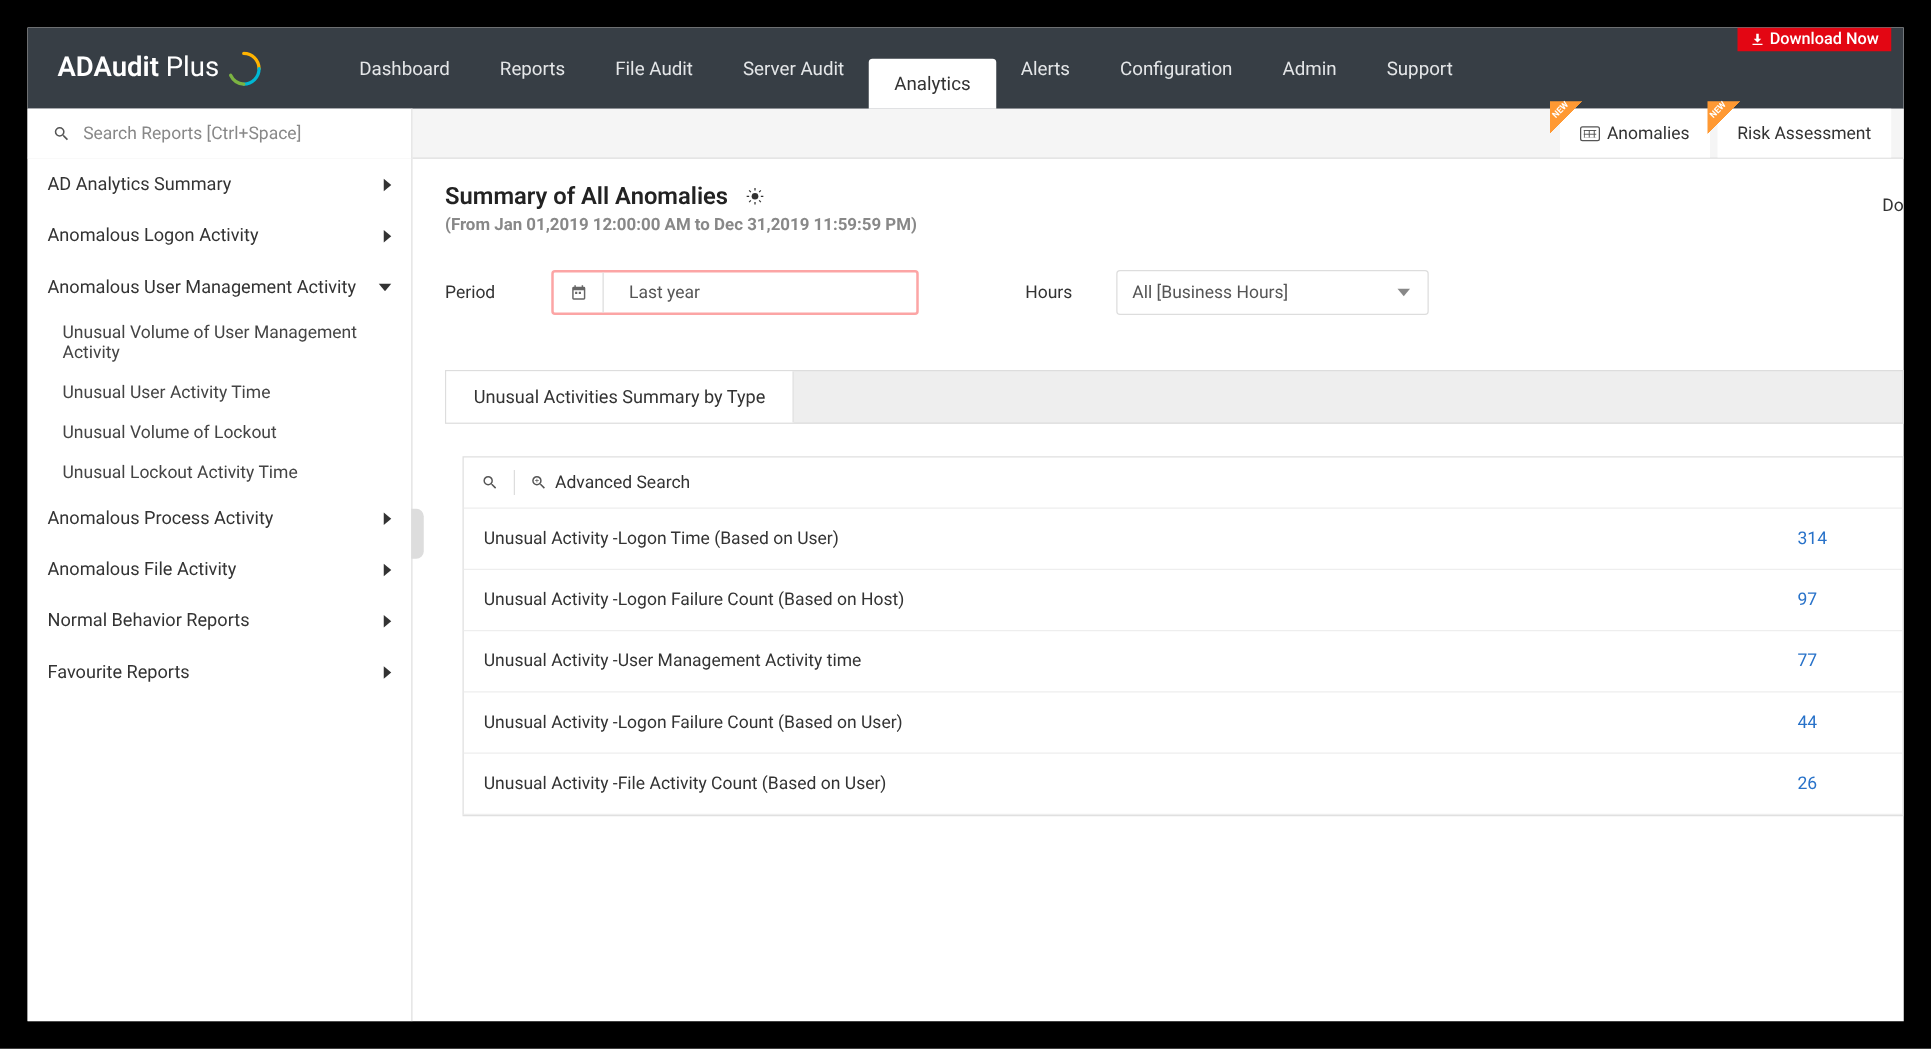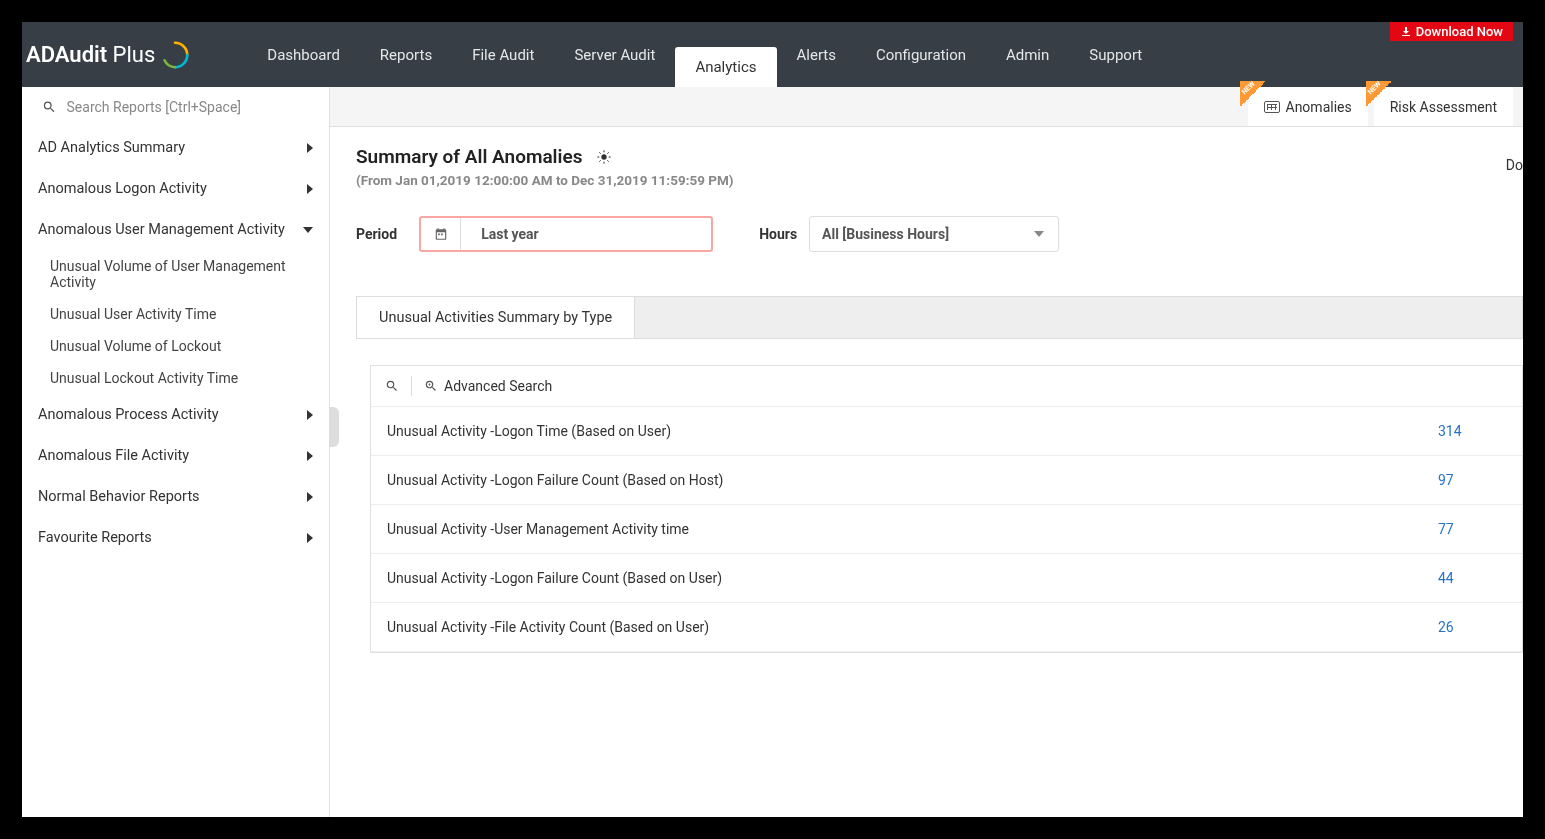--- a/index.html
+++ b/index.html
@@ -1,21 +1,21 @@
 <!DOCTYPE html>
 <html><head>
 <meta charset="utf-8">
 <style>
 * { margin: 0; padding: 0; box-sizing: border-box; font-family: -apple-system, BlinkMacSystemFont, "Segoe UI", Roboto, "Helvetica Neue", Arial, sans-serif; }
 body { background: #000; padding: 22px; }
 .app-frame { background: #fff; width: 100%; height: 795px; overflow: hidden; position: relative; }
 .download-now { position: absolute; top: 0; right: 10px; background: #e30613; color: #fff; padding: 2px 10px; font-size: 13px; font-weight: 500; z-index: 10; display: flex; align-items: center; gap: 4px; }
 .download-now svg { width: 12px; height: 12px; fill: #fff; }
 .header { background: #373e45; height: 65px; display: flex; align-items: center; }
-.logo { color: #fff; font-size: 22px; padding: 0 18px 0 4px; display: flex; align-items: center; gap: 6px; }
+.logo { color: #fff; font-size: 22px; padding: 0 18px 0 24px; display: flex; align-items: center; gap: 6px; }
 .logo-text { font-weight: 400; }
 .logo-text b { font-weight: 600; }
 .logo-swirl { width: 28px; height: 28px; }
 .nav { display: flex; height: 100%; margin-left: 40px; }
 .nav-item { color: #e4e6e8; padding: 0 20px; display: flex; align-items: center; font-size: 15px; cursor: pointer; height: 100%; }
 .nav-item.active { background: #fff; color: #333; margin-top: 25px; height: 40px; border-radius: 3px 3px 0 0; }
 .subbar { background: #f5f5f5; height: 40px; border-bottom: 1px solid #e0e0e0; display: flex; align-items: center; position: relative; }
 .search-wrap { background: #fff; height: 40px; width: 308px; display: flex; align-items: center; padding: 0 20px; border-right: 1px solid #e0e0e0; }
 .search-wrap svg { width: 16px; height: 16px; fill: #555; margin-right: 10px; }
 .search-input { border: none; outline: none; font-size: 14px; color: #333; width: 100%; background: transparent; }
@@ -30,26 +30,26 @@
 .sidebar { width: 308px; border-right: 1px solid #e0e0e0; background: #fff; overflow-y: auto; }
 .side-item { padding: 12px 16px; font-size: 14.5px; color: #333; display: flex; justify-content: space-between; align-items: center; cursor: pointer; }
 .side-item.expanded { font-weight: 400; }
 .arrow-right { width: 0; height: 0; border-top: 5px solid transparent; border-bottom: 5px solid transparent; border-left: 6px solid #333; }
 .arrow-down { width: 0; height: 0; border-left: 5px solid transparent; border-right: 5px solid transparent; border-top: 6px solid #333; }
 .side-sub { padding: 8px 16px 8px 28px; font-size: 14px; color: #444; cursor: pointer; }
 .main { flex: 1; padding: 18px 0 0 26px; overflow: hidden; position: relative; }
 .page-title { font-size: 19px; font-weight: 600; color: #222; display: flex; align-items: center; gap: 14px; }
 .bulb-icon { width: 16px; height: 16px; }
 .date-range { color: #888; font-size: 13.5px; margin-top: 4px; font-weight: bold; }
-.filter-row { display: flex; align-items: center; gap: 12px; margin-top: 28px; font-weight: bold; }
+.filter-row { display: flex; align-items: center; gap: 35px; margin-top: 28px; }
 .filter-label { font-size: 14px; color: #333; margin-right: 10px; }
 .period-box { display: flex; align-items: center; border: 2px solid #fca5a5; border-radius: 3px; height: 36px; }
 .period-icon { width: 40px; height: 100%; border-right: 1px solid #ddd; display: flex; align-items: center; justify-content: center; color: #666; }
 .period-text { padding: 0 20px; font-size: 14px; color: #555; min-width: 250px; }
-.hours-label { font-size: 14px; color: #333; margin-left: 34px; }
+.hours-label { font-size: 14px; color: #333; margin-left: 50px; }
 .select-box { border: 1px solid #ddd; border-radius: 3px; height: 36px; display: flex; align-items: center; padding: 0 12px; min-width: 250px; font-size: 14px; color: #555; position: relative; }
 .select-box .arrow-down { position: absolute; right: 14px; border-top-color: #888; }
 .do-text { position: absolute; top: 30px; right: 0; font-size: 14px; color: #333; }
 .tab-strip { background: #eee; margin-top: 44px; display: flex; border: 1px solid #ddd; }
 .tab-active { background: #fff; padding: 12px 22px; font-size: 14.5px; color: #333; border-right: 1px solid #ddd; }
 .table-wrap { margin-top: 26px; border: 1px solid #e0e0e0; margin-left: 14px; }
 .table-toolbar { padding: 10px 14px; display: flex; align-items: center; gap: 12px; border-bottom: 1px solid #eee; }
 .table-toolbar svg { width: 14px; height: 14px; fill: #555; }
 .toolbar-sep { width: 1px; height: 20px; background: #ddd; }
 .adv-search { font-size: 14px; color: #333; display: flex; align-items: center; gap: 6px; cursor: pointer; }

